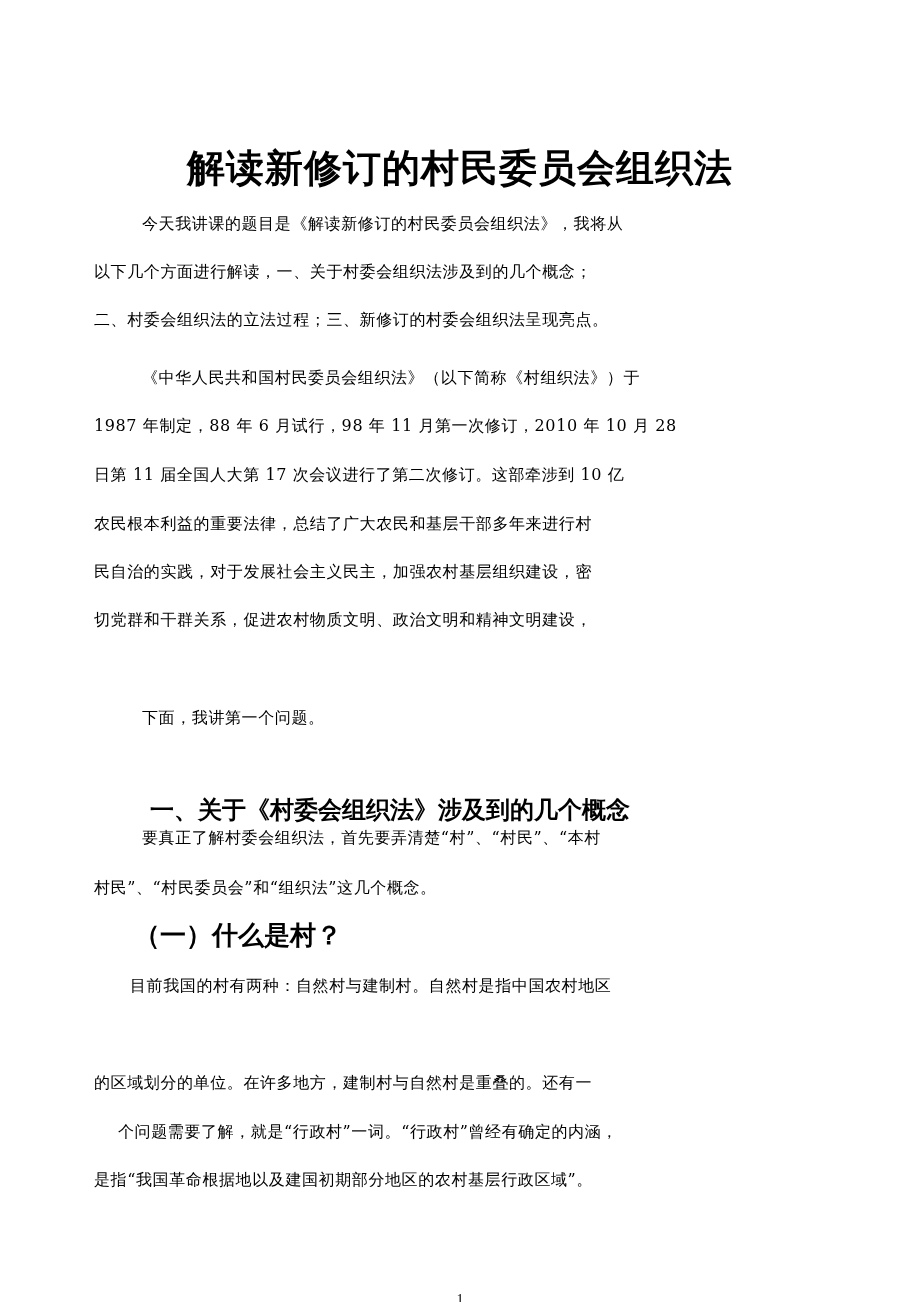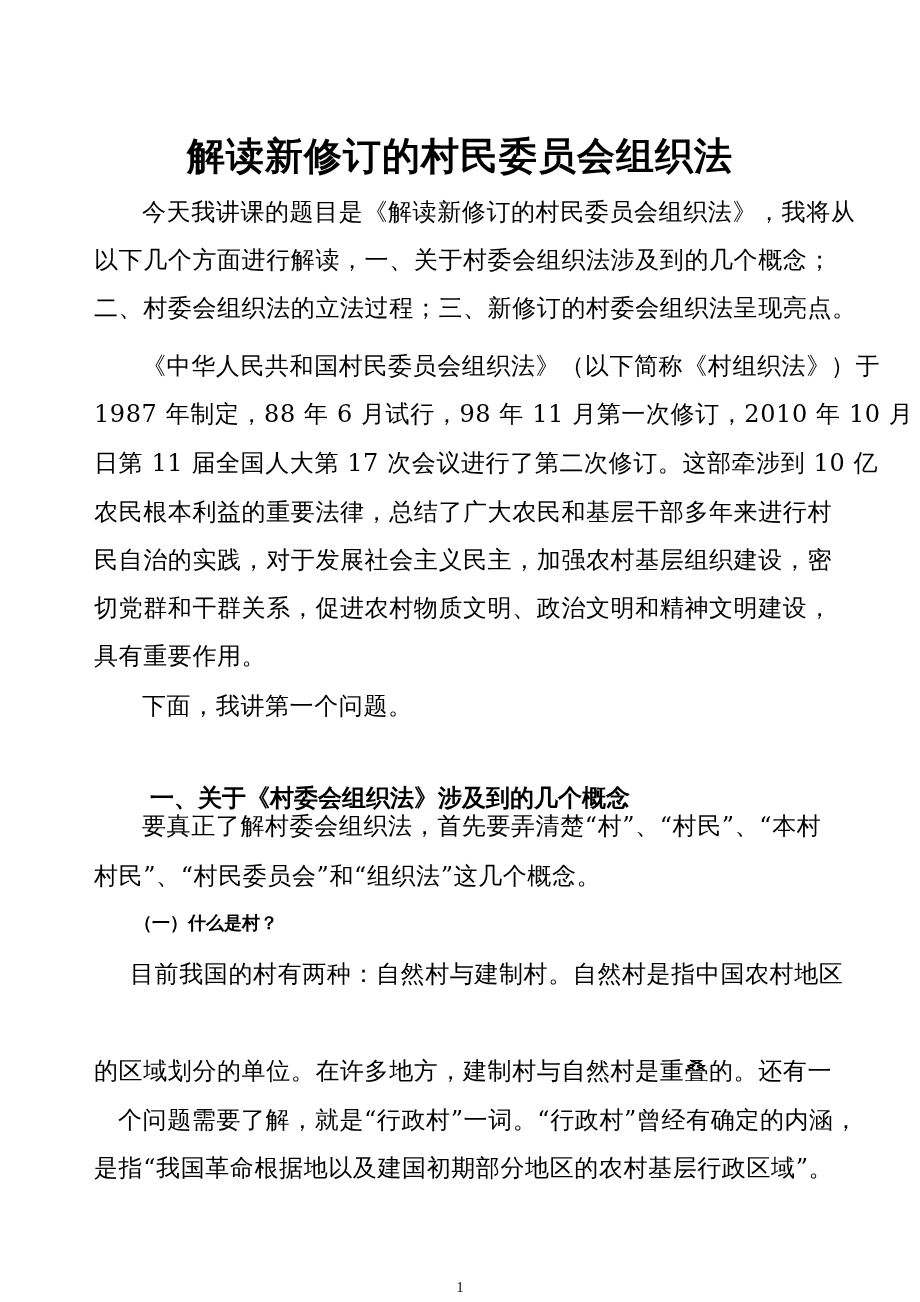--- a/index.html
+++ b/index.html
@@ -1,25 +1,25 @@
 <!DOCTYPE html>
 <html><head>
 <meta charset="utf-8">
 <style>
   html, body { margin: 0; padding: 0; background: #ffffff; }
   body { width: 920px; height: 1302px; position: relative; overflow: hidden; color: #000; }
-  .page { position: absolute; left: 0; top: 0; width: 920px; height: 1102px; background: #fff; }
+  .page { position: absolute; left: 0; top: 12px; width: 920px; height: 1102px; background: #fff; }
   .title {
     position: absolute; left: 0; top: 128px; width: 920px; text-align: center;
     font-family: "DejaVu Sans", sans-serif; font-weight: bold; font-size: 38px; line-height: 56px;
     letter-spacing: 1px;
   }
   .line {
     position: absolute; left: 94px; white-space: nowrap;
-    font-family: "DejaVu Serif", serif; font-size: 24px; line-height: 32px;
+    font-family: "DejaVu Serif", serif; font-size: 16px; line-height: 32px;
     letter-spacing: 0.6px;
   }
   .ind { left: 142px; }
   .heading {
     position: absolute; white-space: nowrap;
     font-family: "DejaVu Sans", sans-serif; font-weight: bold; font-size: 24px; line-height: 32px;
   }
   .pagenum {
     position: absolute; left: 0; width: 920px; top: 1280px; text-align: center;
     font-family: "Liberation Serif", serif; font-size: 14px; line-height: 16px;
@@ -35,30 +35,29 @@
   <div class="line ind" style="top:196px;">今天我讲课的题目是《解读新修订的村民委员会组织法》，我将从</div>
   <div class="line" style="top:244px;">以下几个方面进行解读，一、关于村委会组织法涉及到的几个概念；</div>
   <div class="line" style="top:292px;">二、村委会组织法的立法过程；三、新修订的村委会组织法呈现亮点。</div>
 
   <div class="line ind" style="top:350px;">《中华人民共和国村民委员会组织法》（以下简称《村组织法》）于</div>
   <div class="line" style="top:398px;">1987 年制定，88 年 6 月试行，98 年 11 月第一次修订，2010 年 10 月 28</div>
   <div class="line" style="top:447px;">日第 11 届全国人大第 17 次会议进行了第二次修订。这部牵涉到 10 亿</div>
   <div class="line" style="top:496px;">农民根本利益的重要法律，总结了广大农民和基层干部多年来进行村</div>
   <div class="line" style="top:544px;">民自治的实践，对于发展社会主义民主，加强农村基层组织建设，密</div>
   <div class="line" style="top:592px;">切党群和干群关系，促进农村物质文明、政治文明和精神文明建设，</div>
-  <div class="line" style="top:640px;">具有重要作用。</div>
 
   <div class="line ind" style="top:690px;">下面，我讲第一个问题。</div>
 
   <div class="heading" style="left:150px; top:750px;margin-top:32px;">一、关于《村委会组织法》涉及到的几个概念</div>
 
   <div class="line ind" style="top:810px;">要真正了解村委会组织法，首先要弄清楚“村”、“村民”、“本村</div>
   <div class="line" style="top:860px;">村民”、“村民委员会”和“组织法”这几个概念。</div>
 
-  <div class="heading" style="left:134px; top:907px; font-size:18px;">（一）什么是村？</div>
+  <div class="heading" style="left:134px; top:907px; font-size:26px;">（一）什么是村？</div>
 
   <div class="line" style="left:130px; top:958px;">目前我国的村有两种：自然村与建制村。自然村是指中国农村地区</div>
   <div class="line" style="top:1055px;">的区域划分的单位。在许多地方，建制村与自然村是重叠的。还有一</div>
   <div class="line" style="top:1104px;margin-left:24px;">个问题需要了解，就是“行政村”一词。“行政村”曾经有确定的内涵，</div>
   <div class="line" style="top:1152px;">是指“我国革命根据地以及建国初期部分地区的农村基层行政区域”。</div>
 
   <div class="pagenum">1</div>
 </div>
 
 </body></html>

